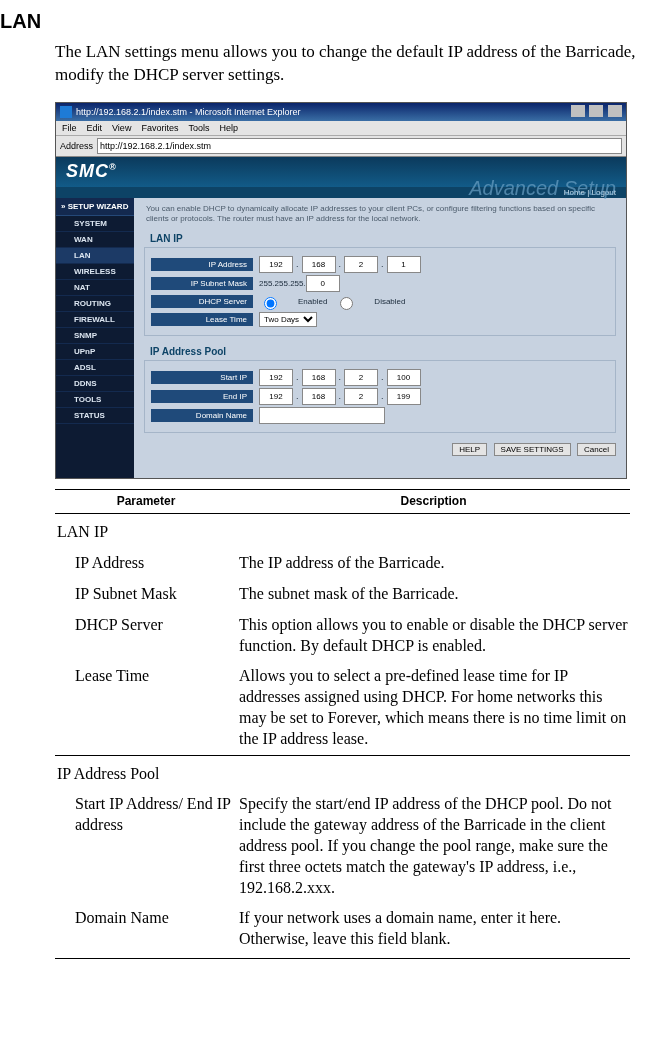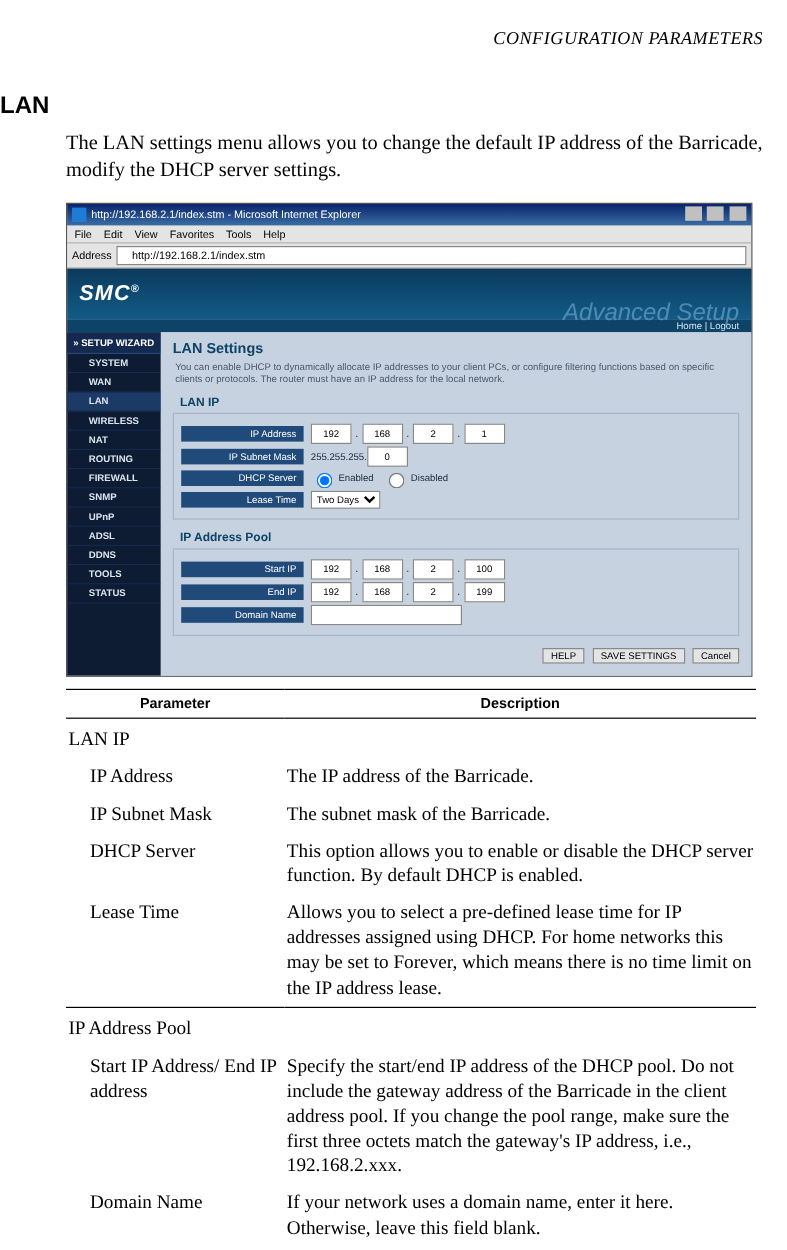--- a/index.html
+++ b/index.html
@@ -62,23 +62,23 @@
   }
   .addrbar {
     background:#e4e4e4;
     display:flex;
     align-items:center;
     gap:4px;
     padding:2px 4px;
     font-size:9px;
     border-bottom:1px solid #888;
   }
-  .addrbar input { flex:1; font-size:9px; height:14px; border:1px solid #888; background:#fff; padding:0 12px; }
+  .addrbar input { flex:1; font-size:9px; height:14px; border:1px solid #888; background:#fff; padding:0 2px; }
   .banner {
-    height:42px;
+    height:30px;
     background: linear-gradient(#0b3a5c,#125b88);
     color:#fff;
     display:flex;
     align-items:center;
     justify-content:space-between;
     padding:0 10px;
     position:relative;
   }
   .banner .logo { font-weight:bold; font-size:18px; font-style:italic; letter-spacing:1px; }
   .banner .logo sup { font-size:9px; }
@@ -117,21 +117,21 @@
     text-align:right;
     background:#1f4a7a;
     color:#fff;
     font-size:8px;
     padding:2px 6px;
     margin-right:6px;
   }
   .octets { display:flex; gap:3px; align-items:center; }
   .octets input, .form-row input.single { width:28px; height:13px; font-size:8px; border:1px solid #888; text-align:center; background:#fff; }
   .octets span.dot { font-size:9px; }
-  .form-row .radiolbl { font-size:8px; margin-right:8px; display:flex; align-items:center; gap:2px; }
+  .form-row .radiolbl { font-size:8px; margin-right:8px; display:flex; align-items:center; gap:18px; }
   .form-row select { height:15px; font-size:8px; border:1px solid #888; background:#fff; }
   .btnrow { text-align:right; margin-top:6px; }
   .btnrow button { font-size:8px; padding:1px 6px; background:#e4e4e4; border:1px solid #888; cursor:pointer; margin-left:4px; }
 
   
   table.param-table {
     margin: 10px 0 0 55px;
     width: 575px;
     border-collapse: collapse;
     font-size: 16px;
@@ -153,21 +153,20 @@
   table.param-table td.param { width: 160px; }
   table.param-table td.indent { padding-left: 20px; }
   table.param-table tr.section-row td { padding-top:8px; }
   table.param-table tr.divider td { border-top: 1px solid #000; }
   table.param-table tr.last td { border-bottom: 1.5px solid #000; padding-bottom:8px; }
 </style>
 </head>
 <body>
 
 <div class="page">
-  <div class="running-head">CONFIGURATION PARAMETERS</div>
 
   <h2 class="section-title">LAN</h2>
   <p class="intro">The LAN settings menu allows you to change the default IP address of the Barricade, modify the DHCP server settings.</p>
 
   <div class="screenshot-container">
     <div class="titlebar">
       <span class="ticon"></span>
       <span>http://192.168.2.1/index.stm - Microsoft Internet Explorer</span>
       <span class="spacer"></span>
       <span class="winbtns">
@@ -206,21 +205,20 @@
         <div class="navitem">ROUTING</div>
         <div class="navitem">FIREWALL</div>
         <div class="navitem">SNMP</div>
         <div class="navitem">UPnP</div>
         <div class="navitem">ADSL</div>
         <div class="navitem">DDNS</div>
         <div class="navitem">TOOLS</div>
         <div class="navitem">STATUS</div>
       </div>
       <div class="content">
-        <h3>LAN Settings</h3>
         <p class="desc">You can enable DHCP to dynamically allocate IP addresses to your client PCs, or configure filtering functions based on specific clients or protocols. The router must have an IP address for the local network.</p>
 
         <div class="panel-label">LAN IP</div>
         <div class="form-block">
           <div class="form-row">
             <span class="lbl">IP Address</span>
             <span class="octets">
               <input value="192" style="">
                 <span class="dot">.</span>
               <input value="168" style="">

